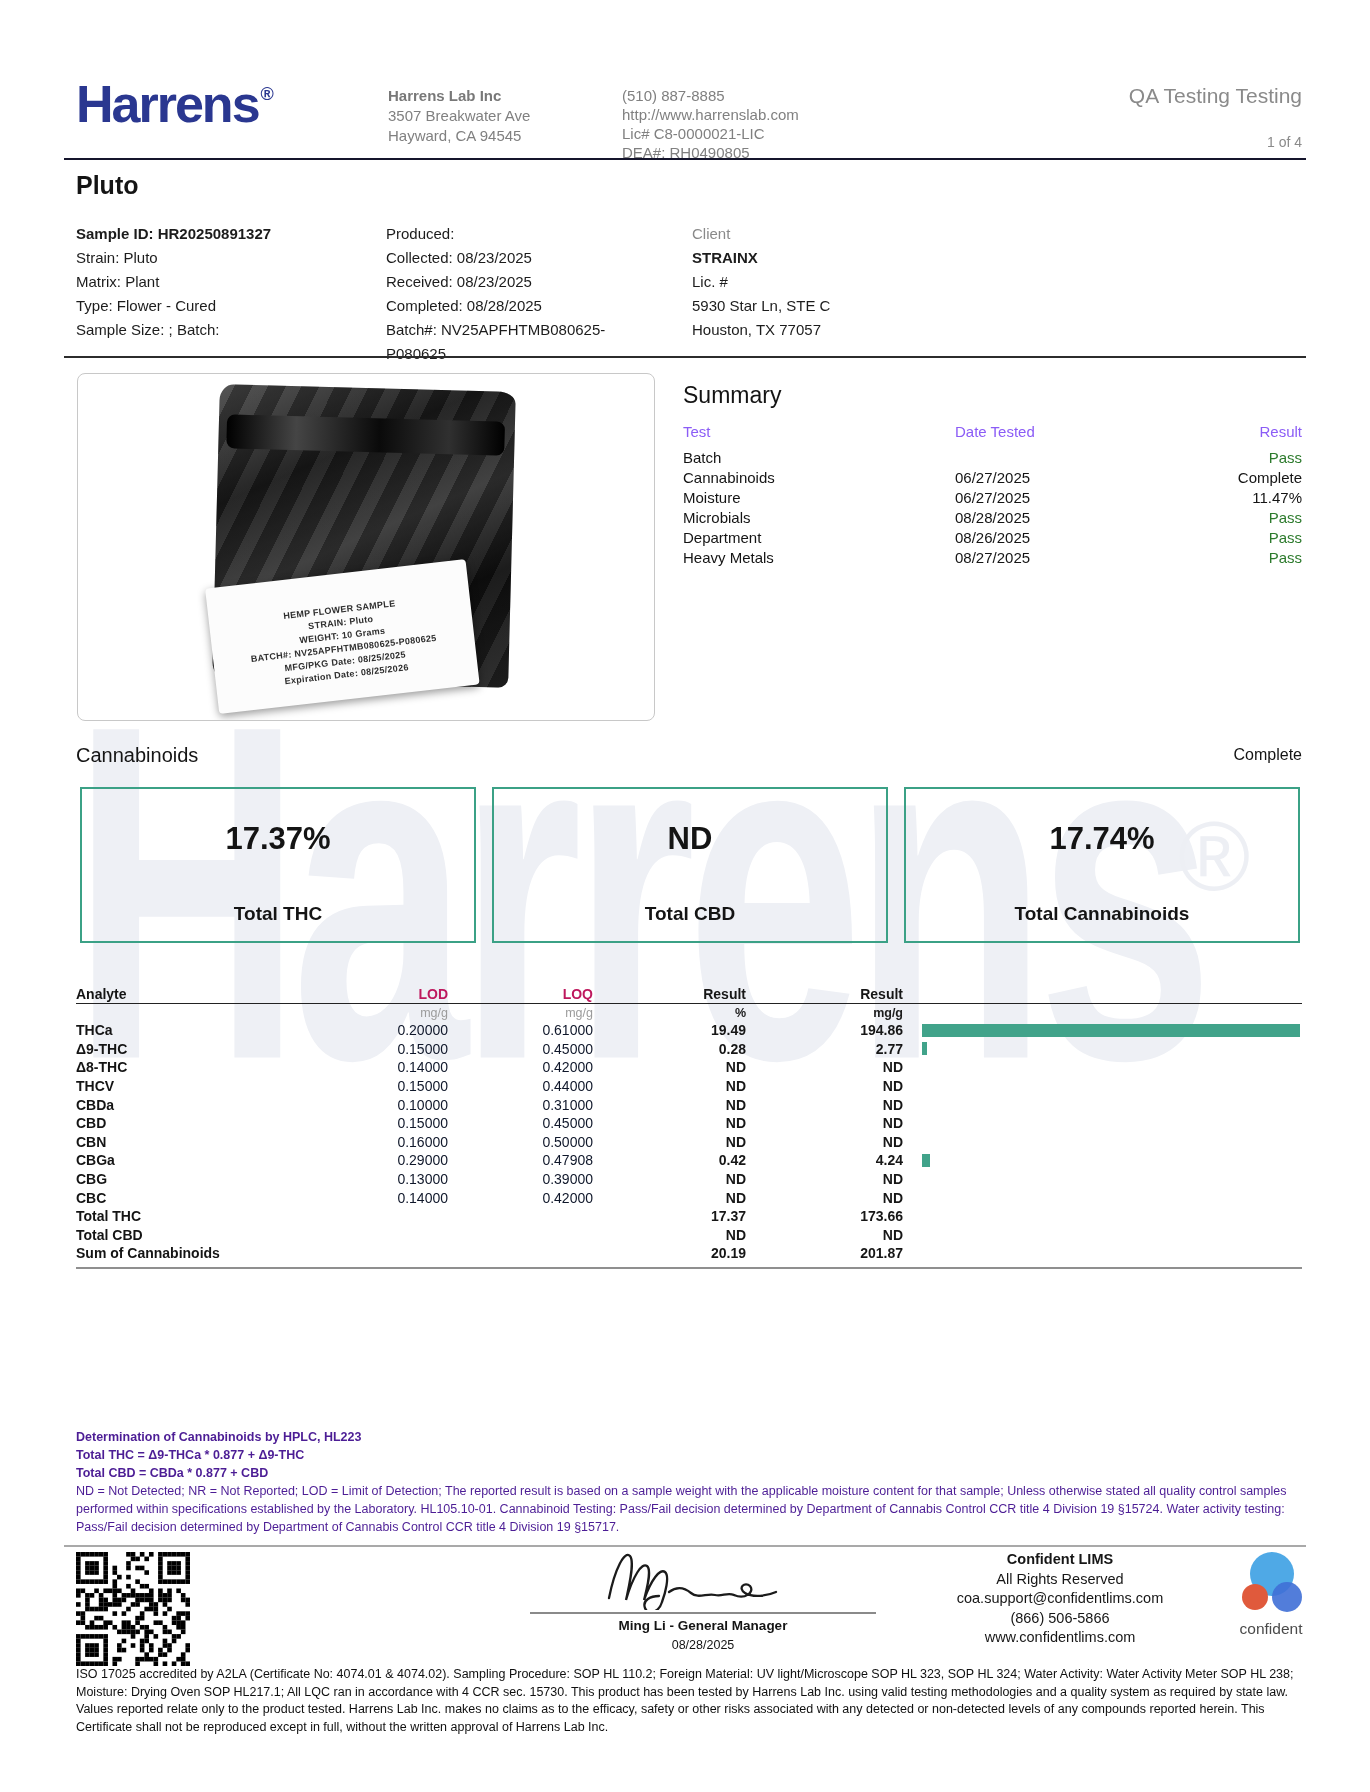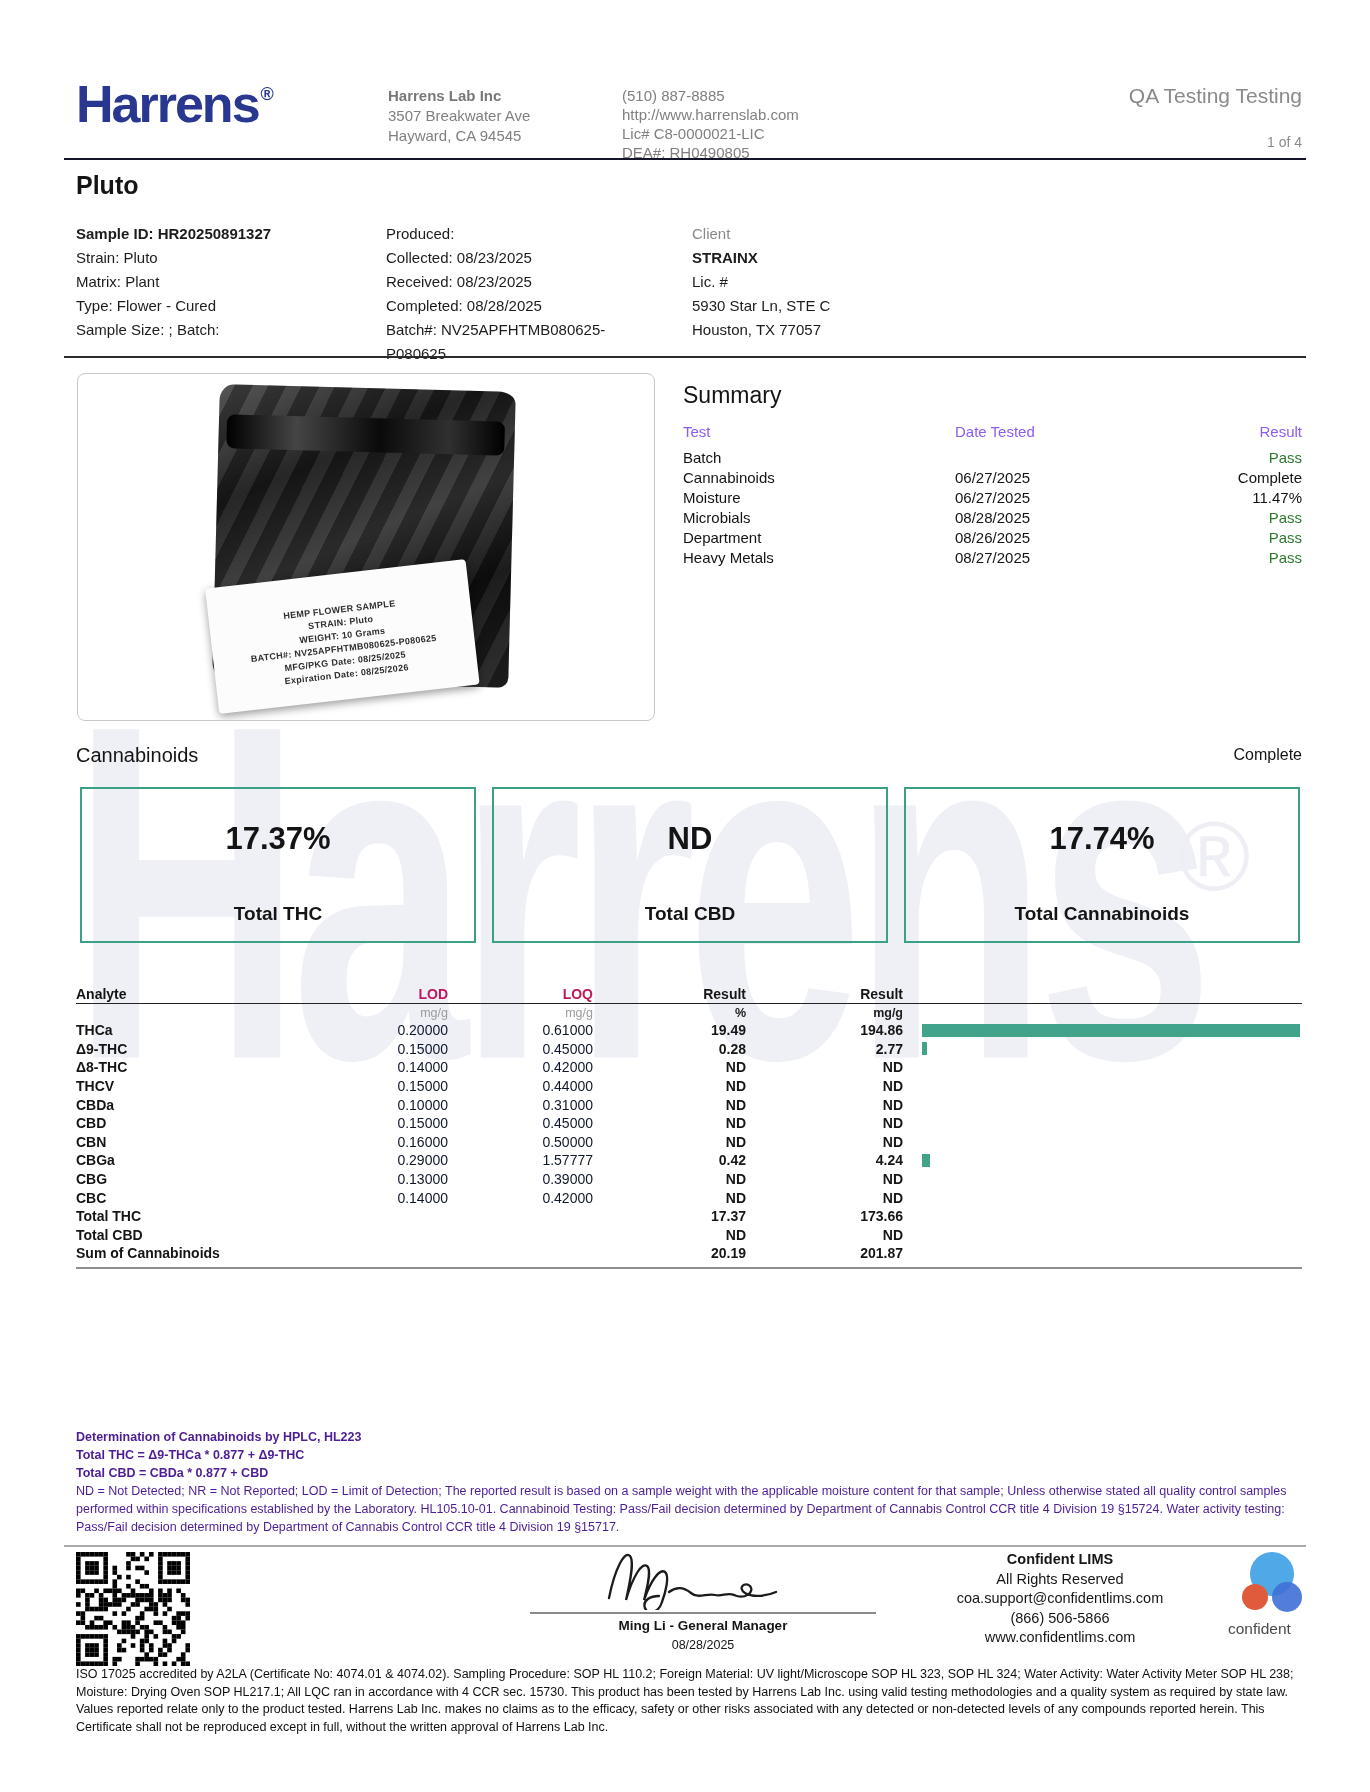--- a/index.html
+++ b/index.html
@@ -89,21 +89,21 @@
   .footnotes .p{font-weight:400;margin-top:0;}
 
   
   .qr{left:76px;top:1552px;width:114px;height:114px;}
   .sig-svg{left:585px;top:1544px;}
   .sig-line{left:530px;top:1612px;width:346px;height:2px;background:#8a8a8a;}
   .sig-name{left:530px;top:1618px;width:346px;text-align:center;font-size:13.5px;font-weight:700;}
   .sig-date{left:530px;top:1638px;width:346px;text-align:center;font-size:12.5px;}
   .conf{left:935px;top:1550px;width:250px;text-align:center;font-size:14.5px;line-height:19.5px;color:#161616;}
   .conf .b1{font-weight:700;}
-  .clogo{left:1228px;top:1552px;width:86px;text-align:left;}
+  .clogo{left:1228px;top:1552px;width:86px;text-align:center;}
   .clogo .circles{position:relative;width:86px;height:62px;}
   .clogo .c{position:absolute;border-radius:50%;}
   .clogo .c.blue {width:44px;height:44px;left:22px;top:0;background:#4fa9e6;}
   .clogo .c.indigo{width:30px;height:30px;left:44px;top:30px;background:#3f6fd6;opacity:.9;}
   .clogo .c.orange{width:26px;height:26px;left:14px;top:32px;background:#e05a3c;}
   .clogo .ctext{margin-top:6px;font-size:15.5px;color:#4a4a4a;}
 
   .disclaimer{left:76px;top:1666px;width:1230px;font-size:12.5px;line-height:17.5px;color:#101010;}
 </style>
 </head>
@@ -307,21 +307,21 @@
       <span class="c-lod">0.16000</span>
       <span class="c-loq">0.50000</span>
       <span class="c-pct">ND</span>
       <span class="c-mgg">ND</span>
       <span></span>
         <span class="c-bar"></span>
     </div>
     <div class="trow">
       <span class="c-an">CBGa</span>
       <span class="c-lod">0.29000</span>
-      <span class="c-loq">1.57777</span>
+      <span class="c-loq">0.47908</span>
       <span class="c-pct">0.42</span>
       <span class="c-mgg">4.24</span>
       <span></span>
         <span class="c-bar">
           <i style="display: block; width: 2.17592%;"></i>
         </span>
     </div>
     <div class="trow">
       <span class="c-an">CBG</span>
       <span class="c-lod">0.13000</span>

